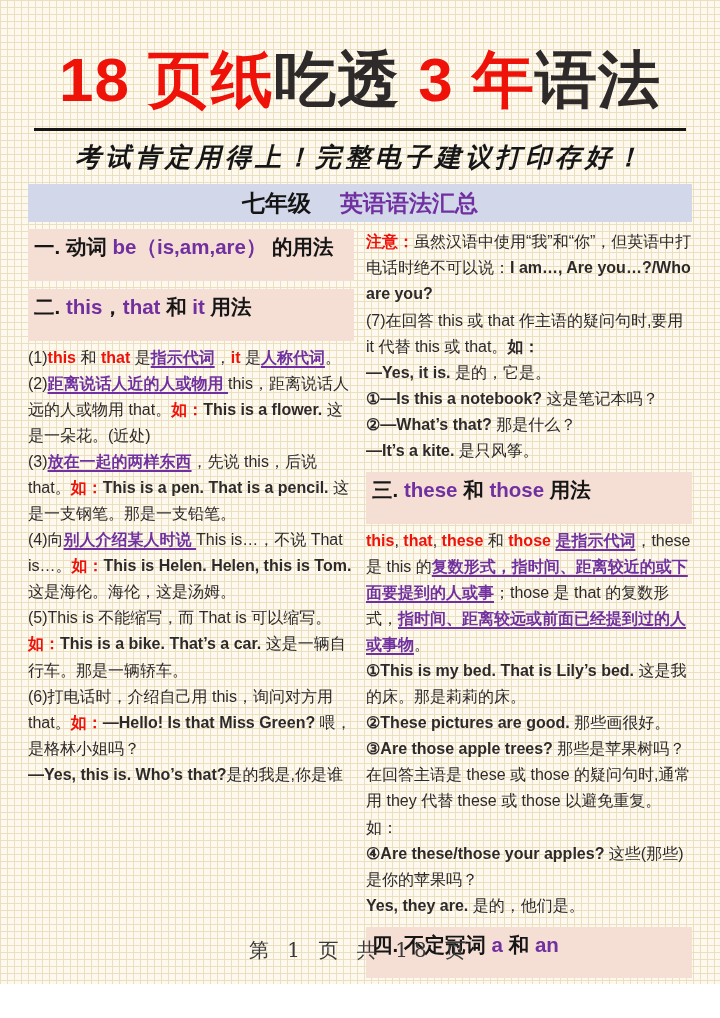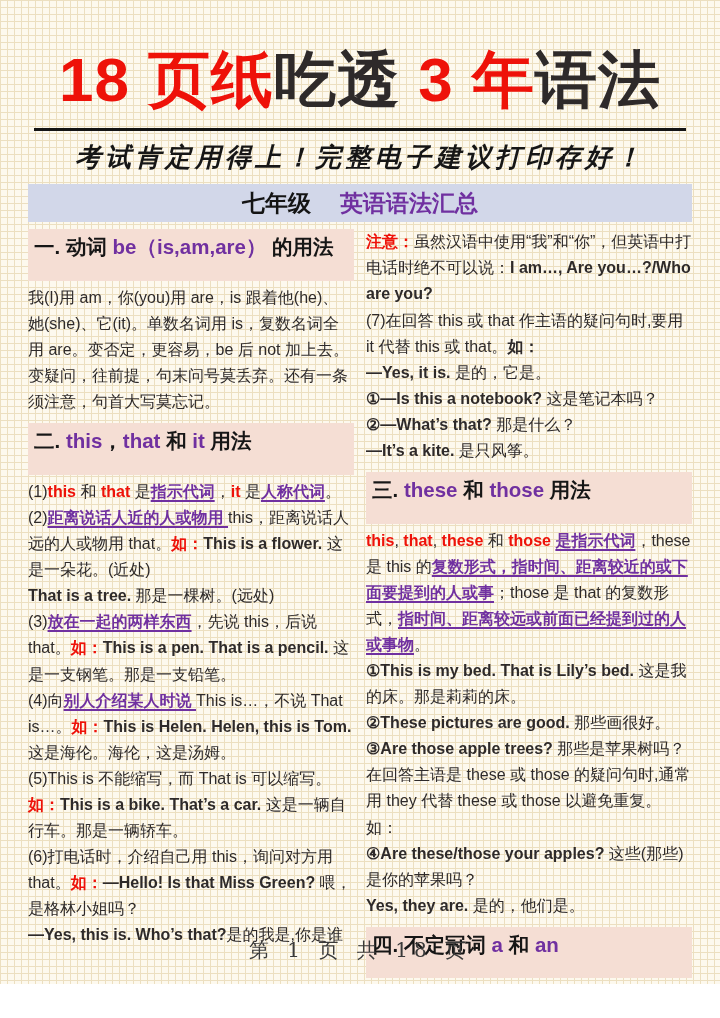--- a/index.html
+++ b/index.html
@@ -102,25 +102,23 @@
   <div class="subtitle">考试肯定用得上！完整电子建议打印存好！</div>
 
   <div class="banner">
     <span>七年级</span>
     <span class="accent">英语语法汇总</span>
   </div>
 
   <main class="columns">
     <div class="col">
         <div class="sec-heading"><span>一. 动词 </span><span class="c-purple">be（is,am,are）</span><span> 的用法</span></div>
-        <div class="para"><span>我(I)用 am，你(you)用 are，is 跟着他(he)、她(she)、它(it)。单数名词用 is，复数名词全用 are。变否定，更容易，be 后 not 加上去。变疑问，往前提，句末问号莫丢弃。还有一条须注意，句首大写莫忘记。</span></div>
         <div class="sec-heading"><span>二. </span><span class="c-purple">this</span><span>，</span><span class="c-purple">that</span><span> 和 </span><span class="c-purple">it</span><span> 用法</span></div>
         <div class="para"><span>(1)</span><span class="c-red bold">this</span><span> 和 </span><span class="c-red bold">that</span><span> 是</span><span class="c-purple bold uline">指示代词</span><span>，</span><span class="c-red bold">it</span><span> 是</span><span class="c-purple bold uline">人称代词</span><span>。</span></div>
         <div class="para"><span>(2)</span><span class="c-purple bold uline">距离说话人近的人或物用 </span><span>this，距离说话人远的人或物用 that。</span><span class="c-red bold">如：</span><span class="bold">This is a flower.</span><span> 这是一朵花。(近处)</span></div>
-        <div class="para"><span class="bold">That is a tree.</span><span> 那是一棵树。(远处)</span></div>
         <div class="para"><span>(3)</span><span class="c-purple bold uline">放在一起的两样东西</span><span>，先说 this，后说 that。</span><span class="c-red bold">如：</span><span class="bold">This is a pen. That is a pencil.</span><span> 这是一支钢笔。那是一支铅笔。</span></div>
         <div class="para"><span>(4)向</span><span class="c-purple bold uline">别人介绍某人时说 </span><span>This is…，不说 That is…。</span><span class="c-red bold">如：</span><span class="bold">This is Helen. Helen, this is Tom.</span><span> 这是海伦。海伦，这是汤姆。</span></div>
         <div class="para"><span>(5)This is 不能缩写，而 That is 可以缩写。</span><span class="c-red bold">如：</span><span class="bold">This is a bike. That’s a car.</span><span> 这是一辆自行车。那是一辆轿车。</span></div>
         <div class="para"><span>(6)打电话时，介绍自己用 this，询问对方用 that。</span><span class="c-red bold">如：</span><span class="bold">—Hello! Is that Miss Green?</span><span> 喂，是格林小姐吗？</span></div>
         <div class="para"><span class="bold">—Yes, this is. Who’s that?</span><span>是的我是,你是谁</span></div>
       </div>
     <div class="col">
         <div class="para"><span class="c-red bold">注意：</span><span>虽然汉语中使用“我”和“你”，但英语中打电话时绝不可以说：</span><span class="bold">I am…, Are you…?/Who are you?</span></div>
         <div class="para"><span>(7)在回答 this 或 that 作主语的疑问句时,要用 it 代替 this 或 that。</span><span class="bold">如：</span></div>
         <div class="para"><span class="bold">—Yes, it is.</span><span> 是的，它是。</span></div>

